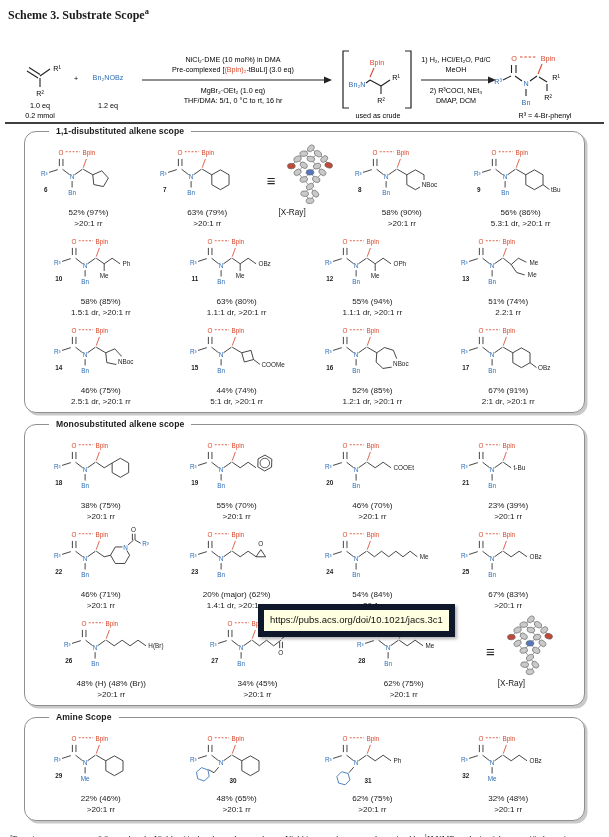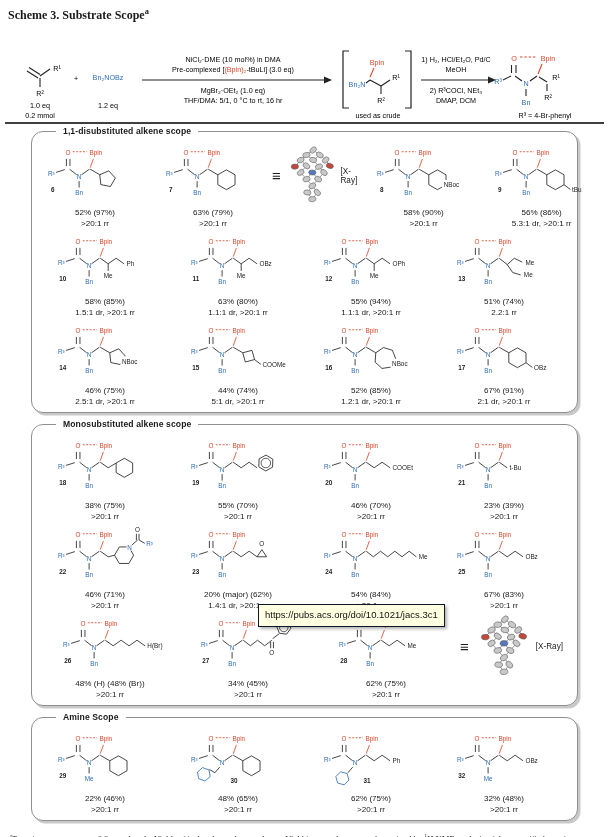--- a/index.html
+++ b/index.html
@@ -2,34 +2,34 @@
 <html><head>
 <meta charset="utf-8">
 <style>
   html,body{margin:0;padding:0;}
   body{width:609px;height:837px;background:#ffffff;font-family:"Liberation Sans",sans-serif;color:#1a1a1a;position:relative;overflow:hidden;}
   .title{font-family:"Liberation Serif",serif;font-weight:bold;font-size:12px;margin:7px 0 0 8px;}
   .title sup{font-size:70%;}
   .scheme-svg{display:block;margin:0 auto;}
   .scheme-svg text{font-size:7.2px;}
   .divider{border-top:2px solid #3f3f3f;margin:1px 5px 7px;}
-  .content{margin:0 31px;}
+  .content{margin:0 24px;}
   .scope-box{position:relative;border:1.4px solid #8f8f8f;border-radius:12px;box-shadow:2.5px 2.5px 0 #c9c9c9;padding:11px 4px 2px;margin-bottom:11px;background:#fff;}
   .scope-label{position:absolute;top:-6px;left:24px;background:#fff;padding:0 7px;font-size:8.6px;font-weight:bold;letter-spacing:.1px;}
   .comp-row{display:flex;justify-content:space-evenly;align-items:flex-start;margin-bottom:3px;}
   .comp-card{display:flex;flex-direction:column;align-items:center;width:128px;}
   svg.struct{width:118px;height:62px;overflow:visible;}
   svg.struct text{font-size:8px;}
   .comp-yield,.comp-sel{font-size:8.1px;text-align:center;line-height:1.3;white-space:nowrap;}
   .comp-yield{margin-top:3px;}
   .xray-cell{display:flex;align-items:center;gap:3px;}
   .equiv{font-size:15px;font-weight:bold;color:#222;}
-  .xray-fig{display:flex;flex-direction:row;align-items:center;}
+  .xray-fig{display:flex;flex-direction:column;}
   .xray-caption{font-size:8.2px;margin-top:1px;}
-  .tooltip{position:absolute;left:258px;top:604px;background:#ffffe1;border:1px solid #0f172a;box-shadow:2px 2px 3px rgba(0,0,0,.3);padding:3px 6px 4px;font-size:9.5px;line-height:1.5;z-index:30;white-space:nowrap;color:#111;}
+  .tooltip{position:absolute;left:258px;top:604px;background:#ffffe1;border:6px solid #0f172a;box-shadow:2px 2px 3px rgba(0,0,0,.3);padding:3px 6px 4px;font-size:9.5px;line-height:1.5;z-index:30;white-space:nowrap;color:#111;}
   .footnote{font-family:"Liberation Serif",serif;font-size:8.6px;line-height:1.5;margin:3px 10px 0;color:#222;}
   .footnote sup{font-size:70%;}
 </style>
 </head>
 <body>
 
 <div class="title"><span>Scheme 3. Substrate Scope</span><sup>a</sup></div>
 
 <div>
 

